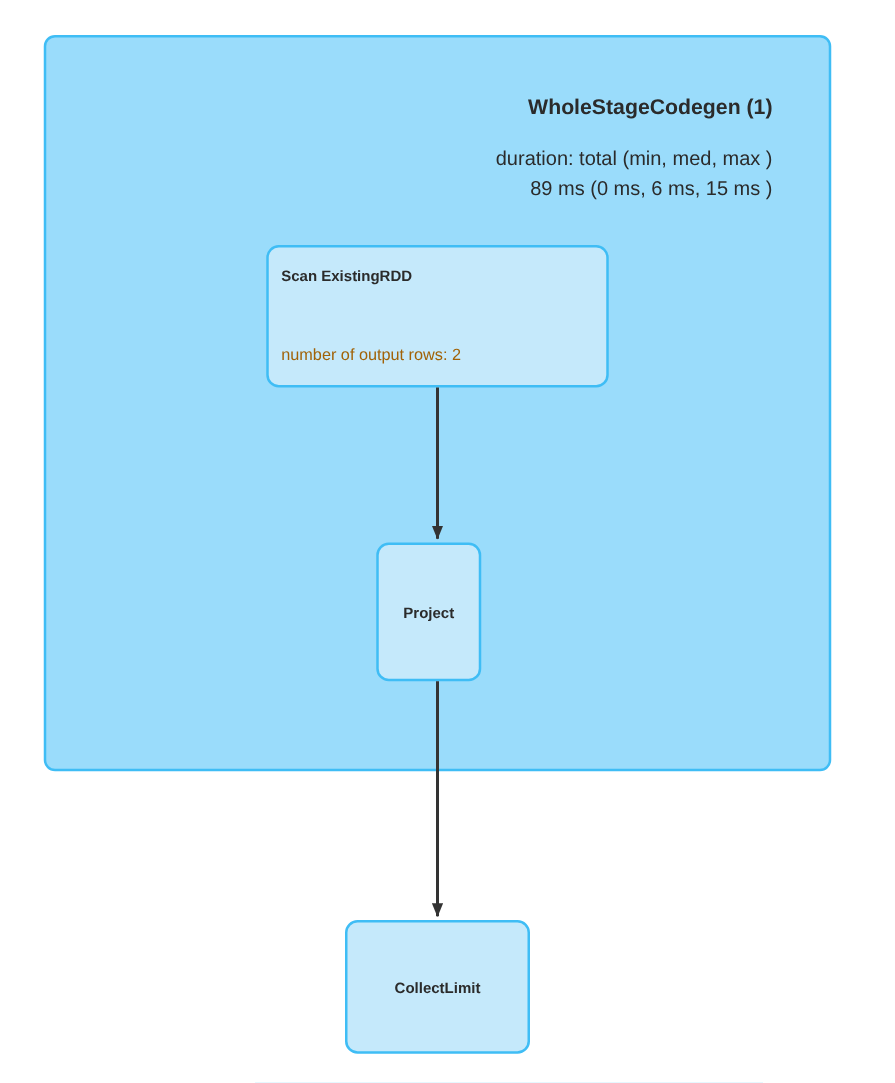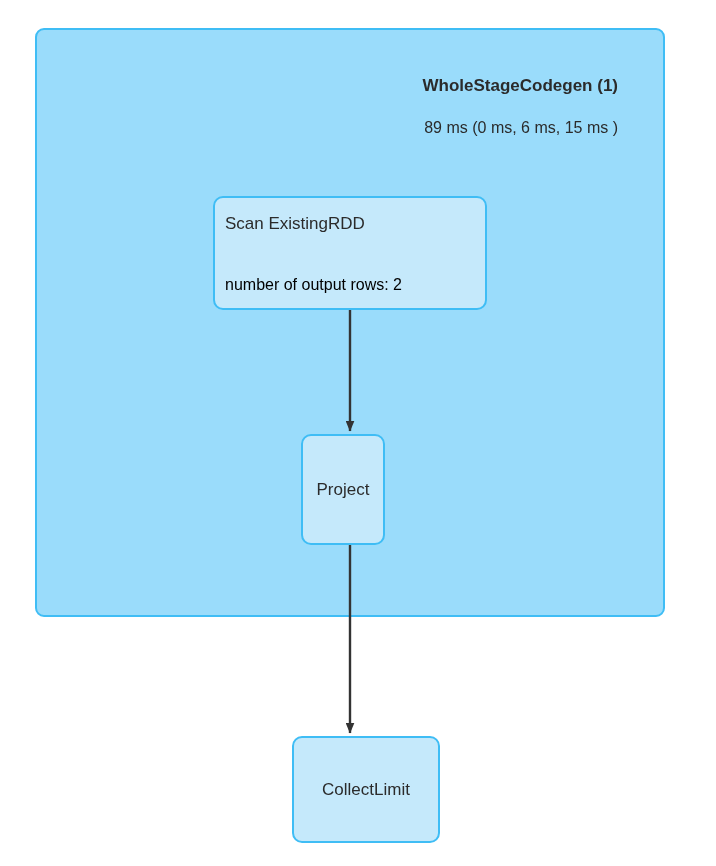--- a/index.html
+++ b/index.html
@@ -65,30 +65,30 @@
   .node {
     position: absolute;
     box-sizing: border-box;
     background: #c5e9fb;
     border: 2px solid #3fbdf5;
     border-radius: 10px;
     z-index: 2;
   }
   .node-title {
     position: absolute;
-    font-size: 17px;
-    font-weight: normal;
+    font-size: 12px;
+    font-weight: bold;
     color: #2b2b2b;
     white-space: nowrap;
   }
   .node-metric {
     position: absolute;
-    font-size: 16px;
+    font-size: 13px;
     font-weight: normal;
-    color: #000000;
+    color: #a16207;
     white-space: nowrap;
   }
 
   
   .node-scan .node-title { left: 10px; top: 16px; }
   .node-scan .node-metric { left: 10px; top: 78px; }
 
   
   .node-centered {
     display: flex;
@@ -101,35 +101,36 @@
 </style>
 </head>
 <body>
 
 <div id="diagram">
 
   <div class="stage-container" style="left:35px; top:28px; width:630px; height:589px;">
     <div class="stage-header" style="top:46px;">
       <div class="stage-title">WholeStageCodegen (1)</div>
       <div class="stage-metrics">
+        <div>duration: total (min, med, max )</div>
         <div>89 ms (0 ms, 6 ms, 15 ms )</div>
       </div>
     </div>
   </div>
 
   <div class="node node-scan" style="left:213px; top:196px; width:274px; height:114px;">
     <div class="node-title">Scan ExistingRDD</div>
     <div class="node-metric">number of output rows: 2</div>
   </div>
 
   <div class="node node-centered" style="left:301px; top:434px; width:84px; height:111px;">
     <div class="node-title">Project</div>
   </div>
 
-  <div class="node node-centered" style="left:276px; top:736px; width:148px; height:107px;margin-left:16px;">
+  <div class="node node-centered" style="left:276px; top:736px; width:148px; height:107px;">
     <div class="node-title">CollectLimit</div>
   </div>
 
   <svg id="edges" viewBox="0 0 716 866" width="716" height="866">
     <defs>
       <marker id="arrowhead" markerWidth="11" markerHeight="9" refX="10.4" refY="4.5" orient="auto" markerUnits="userSpaceOnUse">
         <path d="M0,0 L11,4.5 L0,9 Z" fill="#333333"></path>
       </marker>
     </defs>
     <line x1="350" y1="310" x2="350" y2="431" stroke="#333333" stroke-width="2.4" marker-end="url(#arrowhead)"></line>

